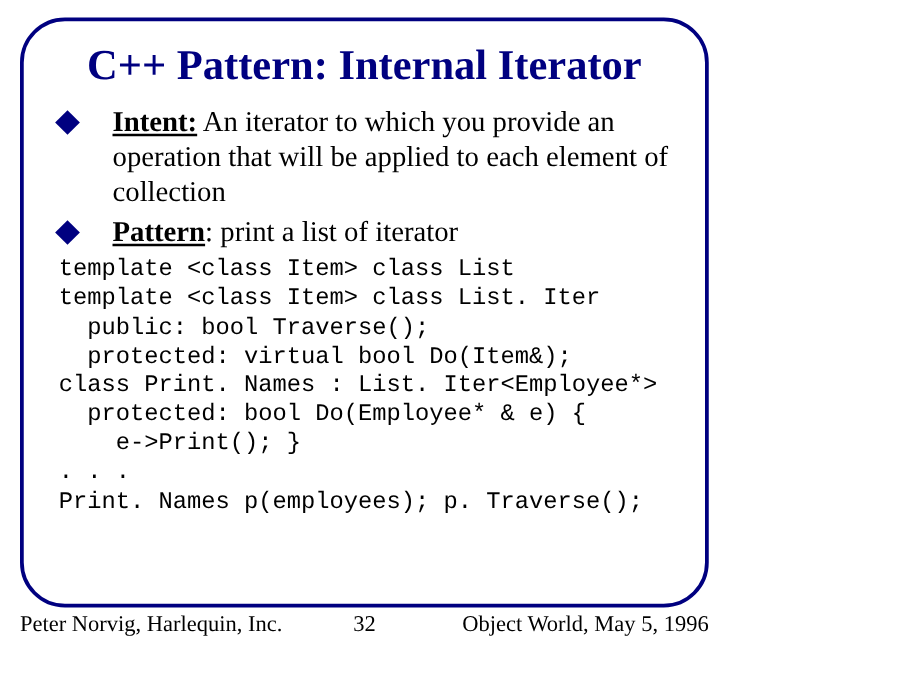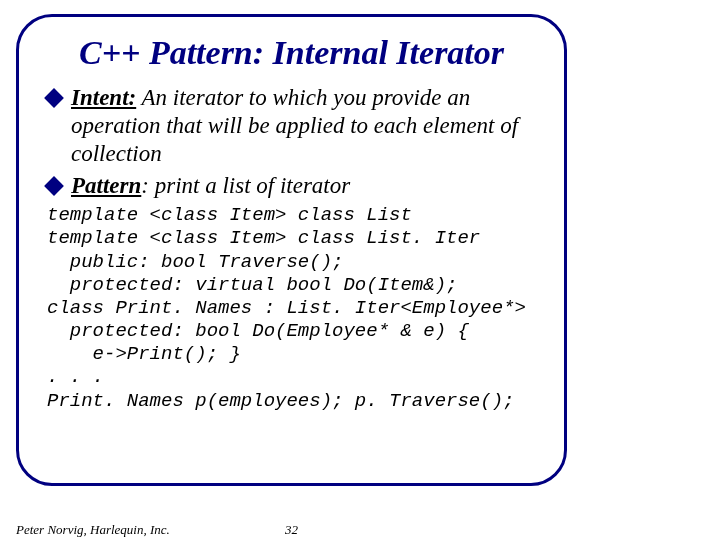--- a/index.html
+++ b/index.html
@@ -10,21 +10,20 @@
     background: #ffffff;
     font-family: "Times New Roman", Times, serif;
     color: #000;
     overflow: hidden;
   }
   .slide {
     position: relative;
     width: 583px;
     height: 540px;
     box-sizing: border-box;
-    font-style: italic;
   }
   .frame {
     position: absolute;
     left: 16px;
     right: 16px;
     top: 14px;
     bottom: 54px;
     border: 3px solid #000080;
     border-radius: 36px;
     box-sizing: border-box;
@@ -39,20 +38,21 @@
     line-height: 1.15;
   }
   .body {
     font-size: 23px;
     line-height: 1.22;
   }
   .bullet {
     display: flex;
     align-items: flex-start;
     margin: 2px 0 4px 0;
+    gap: 19px;
   }
   .diamond {
     width: 14px;
     height: 14px;
     background: #000080;
     transform: rotate(45deg);
     flex: 0 0 14px;
     margin: 7px 10px 0 2px;
   }
   .bullet-text {
@@ -69,25 +69,25 @@
     font-size: 19px;
     white-space: pre;
     line-height: 1.22;
     margin-top: 2px;
     margin-left: 2px;
   }
   .footer {
     position: absolute;
     left: 16px;
     right: 16px;
-    bottom: 2px;
+    bottom: 30px;
     display: flex;
     justify-content: space-between;
     align-items: flex-end;
-    font-size: 13px;
+    font-size: 18px;
   }
   .footer .center {
     position: absolute;
     left: 0;
     right: 0;
     text-align: center;
   }
   .footer .left, .footer .right {
     position: relative;
     z-index: 1;
@@ -124,14 +124,15 @@
     e-&gt;Print(); }
 . . .
 Print. Names p(employees); p. Traverse();</div>
 
     </div>
   </div>
 
   <div class="footer">
     <div class="left">Peter Norvig, Harlequin, Inc.</div>
     <div class="center">32</div>
+    <div class="right">Object World, May 5, 1996</div>
   </div>
 </div>
 
 </body></html>

